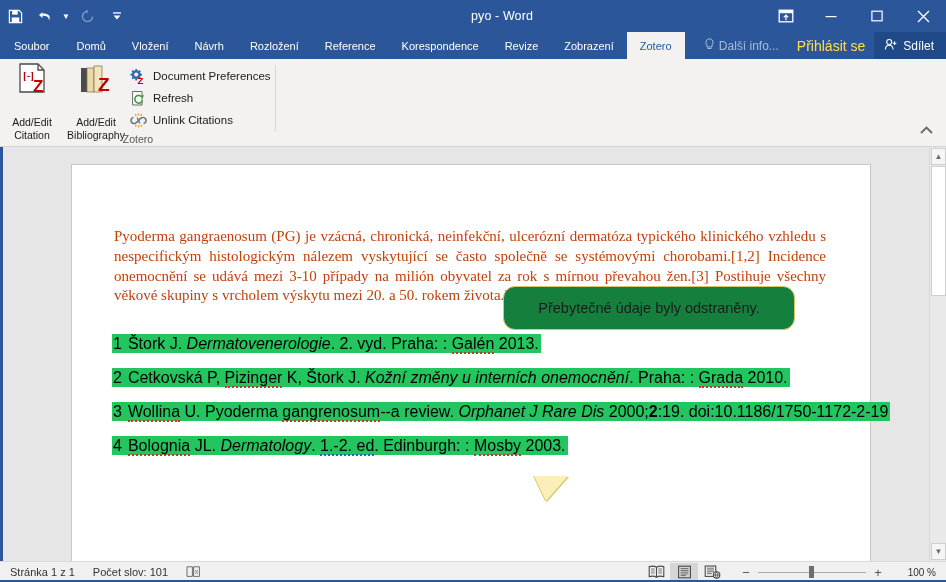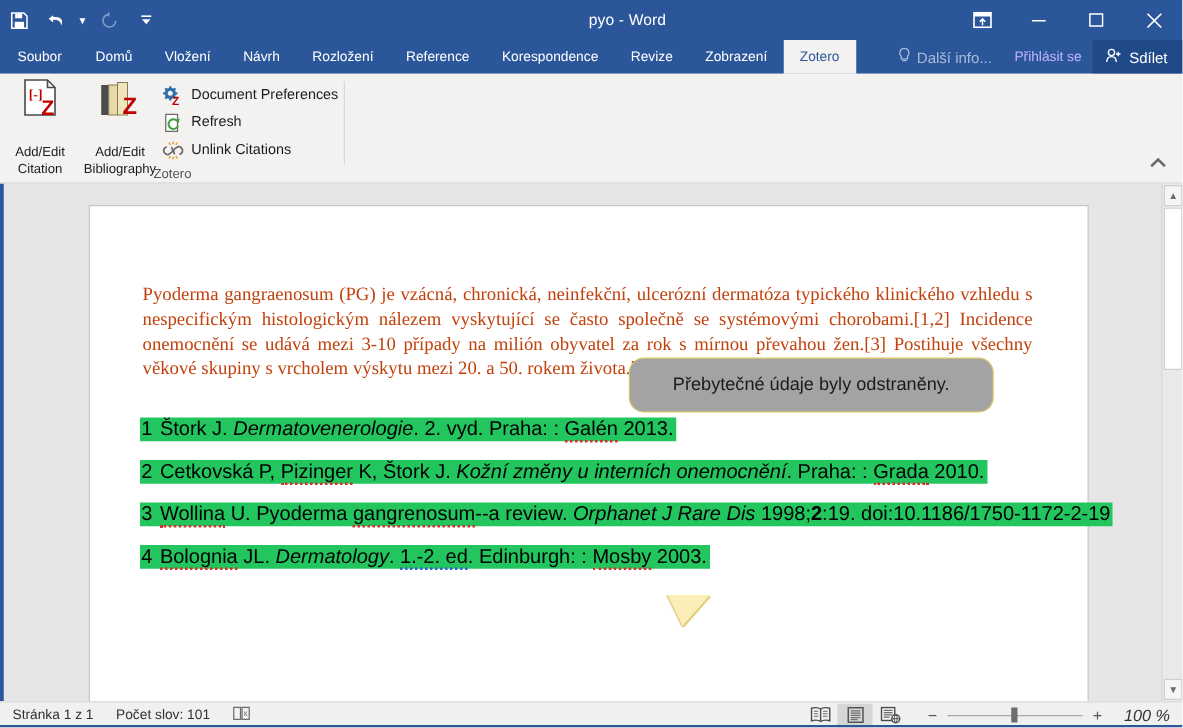--- a/index.html
+++ b/index.html
@@ -42,21 +42,21 @@
     display:flex; align-items:center; padding:0 13px;
     font-size:11px; color:#ffffff; height:27px; white-space:nowrap;
   }
   .tab.active { background:#f3f2f1; color:#2b579a; }
   .tab.first { padding:0 14px; }
   .tabstrip-right { margin-left:auto; display:flex; align-items:stretch; }
   .tellme {
     display:flex; align-items:center; gap:4px; padding:0 9px;
     font-size:12px; color:#a8bcda; height:27px; white-space:nowrap;
   }
-  .signin { display:flex; align-items:center; padding:0 9px; font-size:11px; color:#c4b5fd; height:27px; white-space:nowrap;}
+  .signin { display:flex; align-items:center; padding:0 9px; font-size:14px; color:#fde047; height:27px; white-space:nowrap;}
   .share {
     display:flex; align-items:center; gap:5px; padding:0 12px 0 10px;
     font-size:12px; color:#fff; height:27px; background:#204a87; white-space:nowrap;
   }
 
   
   .ribbon {
     position:absolute; left:0; top:59px; width:946px; height:88px;
     background:#f3f2f1; border-bottom:1px solid #d4d4d4;
   }
@@ -102,21 +102,21 @@
   .bibrow .hl { background:#22c55e; padding:1px 2px 1px 1px; }
   .num { margin-right:6px; }
   .it { font-style:italic; }
   .bold { font-weight:bold; }
   .sp-red { border-bottom:2px dotted #d32f2f; }
   .sp-blue { border-bottom:2px dotted #2f5fd3; }
 
   
   .callout {
     position:absolute; left:503px; top:286px; width:292px; height:44px;
-    background:#a3a3a3; border:1px solid #d9c66b; border-radius:12px;
+    background:#15803d; border:1px solid #d9c66b; border-radius:12px;
     display:flex; align-items:center; justify-content:center;
     font-size:14.5px; color:#1b1b1b;
   }
   .callout-tail {
     position:absolute; left:534px; top:329px; width:0; height:0;
     border-left:12px solid transparent; border-right:22px solid transparent;
     border-top:25px solid #fbeeb8;
     filter:drop-shadow(1px 1px 0 #d9c66b) drop-shadow(-1px 0 0 #d9c66b);
   }
 
@@ -145,21 +145,21 @@
   }
   .sb-left { display:flex; align-items:center; gap:18px; padding-left:10px; }
   .sb-right { margin-left:auto; display:flex; align-items:center; gap:0; padding-right:10px; }
   .viewbtn { width:28px; height:19px; display:flex; align-items:center; justify-content:center; color:#444; }
   .viewbtn.sel { background:#d6d6d6; }
   .zoomctl { display:flex; align-items:center; gap:6px; margin-left:14px; }
   .zoom-sign { font-size:13px; color:#555; width:12px; text-align:center; }
   .ztrack { position:relative; width:108px; height:12px; display:flex; align-items:center; }
   .ztrack:before { content:""; position:absolute; left:0; right:0; top:5.5px; height:1px; background:#a9a9a9; }
   .zthumb { position:absolute; left:51px; top:0; width:5px; height:12px; background:#6f6f6f; }
-  .zlevel { width:44px; text-align:right; font-size:13px; color:#333; margin-left:8px;font-style:italic; }
+  .zlevel { width:44px; text-align:right; font-size:10px; color:#333; margin-left:8px; }
   .statusbar-bluebar { position:absolute; left:0; bottom:0; width:946px; height:2px; background:#2b579a; }
 </style>
 </head>
 <body>
 
 <div id="app">
 
   <div class="titlebar">
 
     <div class="qat">
@@ -339,21 +339,21 @@
       </div>
 
       <div class="bibrow" style="top:204px;">
         <span class="hl">
           <span class="num">2</span><span id="bib2"><span>Cetkovská P, </span><span class="sp-red">Pizinger</span><span> K, Štork J. </span><span class="it">Kožní změny u interních onemocnění</span><span>. Praha: : </span><span class="sp-red">Grada</span><span> 2010.</span></span>
         </span>
       </div>
 
       <div class="bibrow" style="top:238px;">
         <span class="hl">
-          <span class="num">3</span><span id="bib3"><span class="sp-red">Wollina</span><span> U. Pyoderma </span><span class="sp-red">gangrenosum</span><span>--a review. </span><span class="it">Orphanet J Rare Dis</span><span> 1998;</span><span class="bold">2</span><span>:19. doi:10.1186/1750-1172-2-19</span></span>
+          <span class="num">3</span><span id="bib3"><span class="sp-red">Wollina</span><span> U. Pyoderma </span><span class="sp-red">gangrenosum</span><span>--a review. </span><span class="it">Orphanet J Rare Dis</span><span> 2000;</span><span class="bold">2</span><span>:19. doi:10.1186/1750-1172-2-19</span></span>
         </span>
       </div>
 
       <div class="bibrow" style="top:272px;">
         <span class="hl">
           <span class="num">4</span><span id="bib4"><span class="sp-red">Bolognia</span><span> JL. </span><span class="it">Dermatology</span><span>. </span><span class="sp-blue">1.-2. ed</span><span>. Edinburgh: : </span><span class="sp-red">Mosby</span><span> 2003.</span></span>
         </span>
       </div>
     </div>
 

